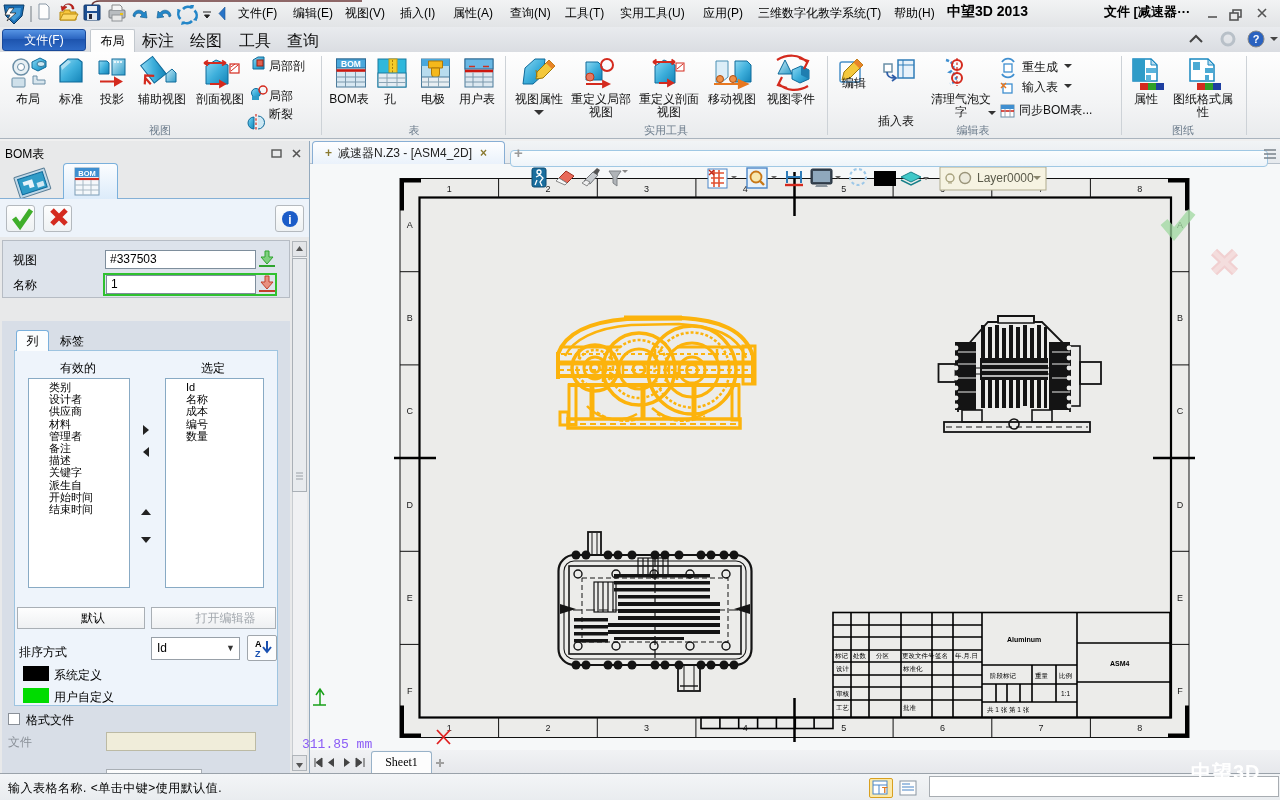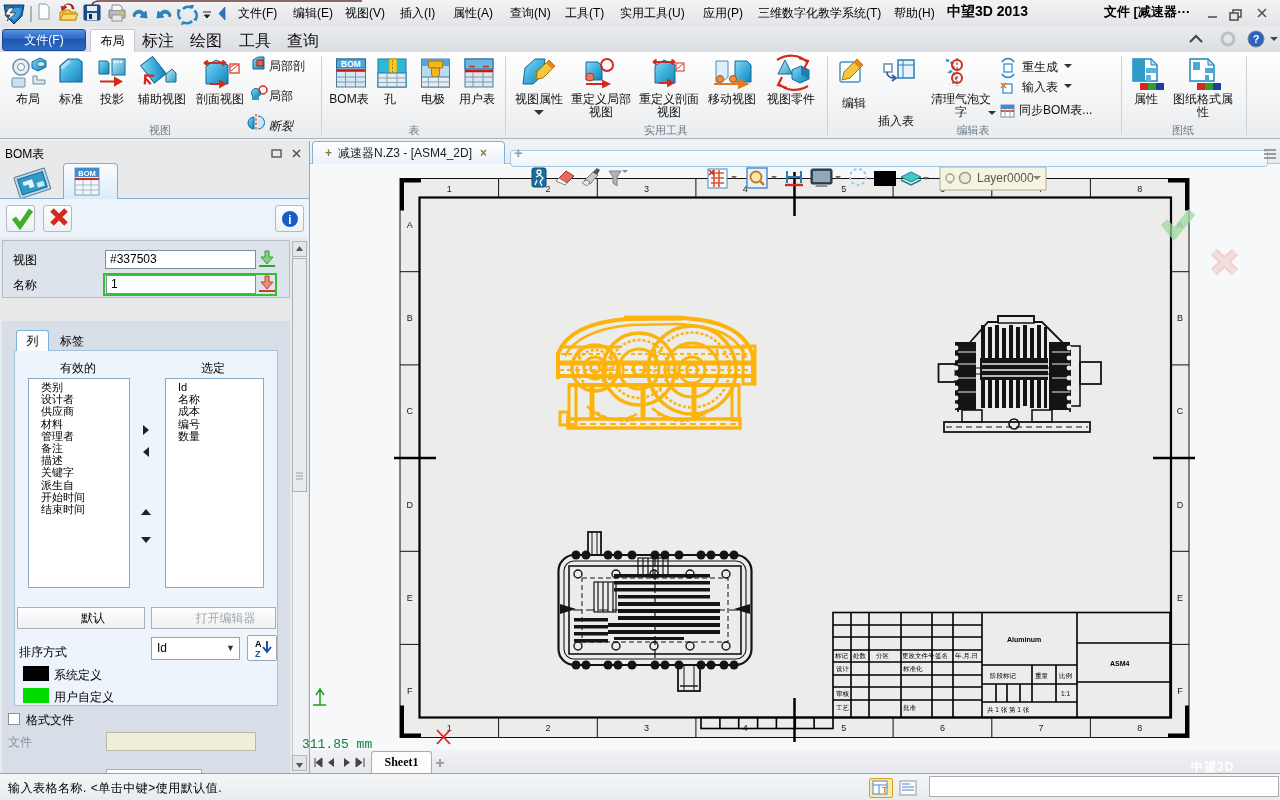--- a/index.html
+++ b/index.html
@@ -38,35 +38,35 @@
 .pbtn{top:6px;width:29px;height:27px;background:linear-gradient(#fdfefe,#eef1f3);
  border:1px solid #b4b9be;border-radius:3px;}
 #formblock{left:2px;top:99px;width:288px;height:58px;background:#dde3eb;border:1px solid #b6bcc4;}
 .finput{height:19px;background:#fff;border:1px solid #7e8e9c;font-size:12px;line-height:17px;padding-left:4px;color:#000;}
 #fmtbar{left:2px;top:161px;width:288px;height:19px;background:linear-gradient(#fafbfc,#e9edf1);
  border:1px solid #c0c6cc;font-size:12px;color:#000;}
 #sectionbg{left:2px;top:180px;width:288px;height:528px;background:#d8dee7;}
 #tabpage{left:14px;top:209px;width:264px;height:356px;background:#eef4fb;border:1px solid #9ec4e0;}
 #coltab{left:16px;top:189px;width:33px;height:21px;background:#fbfdfe;border:1px solid #7ab0dc;border-bottom:none;
  border-radius:3px 3px 0 0;font-size:12px;text-align:center;line-height:20px;}
-.plist{top:237px;height:210px;background:#fff;border:1px solid #88aac4;font-size:11px;line-height:12.2px;padding:2px 0 0 12px;color:#000;}
+.plist{top:237px;height:210px;background:#fff;border:1px solid #88aac4;font-size:11px;line-height:12.2px;padding:2px 0 0 20px;color:#000;}
 .pbtn2{top:466px;height:22px;background:linear-gradient(#fefefe,#eef0f2);border:1px solid #a9afb5;
  font-size:12px;text-align:center;line-height:20px;}
 #statusbar{left:0;top:773px;width:1280px;height:27px;
  background:linear-gradient(#f3f5f7,#e9ecef);border-top:1px solid #9aa2aa;font-size:12px;}
 
 #doctabbar{left:310px;top:141px;width:970px;height:23px;
  background:linear-gradient(#f1f4f6,#e6eaee);border-bottom:1px solid #b6c0ca;}
 #doctab{left:312px;top:141px;width:193px;height:23px;line-height:22px;white-space:nowrap;
  background:linear-gradient(#fefeff,#eaf2fb);border:1px solid #88aed4;border-bottom:none;
  border-radius:4px 4px 0 0;font-size:12px;color:#222;}
 #canvas{left:310px;top:164px;width:970px;height:586px;background:#f6f8f9;overflow:hidden;}
 #sheettabs{left:310px;top:750px;width:970px;height:23px;background:linear-gradient(#f1f2f4,#e6e8ec);}
 #s1tab{left:61px;top:1px;width:61px;height:22px;background:#fdfdfd;border:1px solid #98b2c8;border-bottom:none;
- border-radius:3px 3px 0 0;font-family:"Liberation Serif",serif;font-size:12px;font-weight:bold;text-align:center;line-height:20px;}
+ border-radius:3px 3px 0 0;font-family:"Liberation Serif",serif;font-size:12px;font-weight:normal;text-align:center;line-height:20px;}
 </style></head>
 <body>
 <div id="stage">
 
 <div id="titlebar" class="abs"></div>
 <svg id="redline" class="abs" style="left:90px;top:0;" width="280" height="6">
       <path d="M2,5 Q3,1 10,1 L272,1" stroke="#6e3a3a" stroke-width="1.6" fill="none"></path>
     </svg>
 <svg id="qat" class="abs" style="left:0;top:0;" width="240" height="27">
 
@@ -332,31 +332,31 @@
 </g>
 </svg>
 
 <div class="abs blabel" style="left:4px;top:93px;width:48px;">布局</div>
 <div class="abs blabel" style="left:47px;top:93px;width:48px;">标准</div>
 <div class="abs blabel" style="left:88px;top:93px;width:48px;">投影</div>
 <div class="abs blabel" style="left:132px;top:93px;width:60px;">辅助视图</div>
 <div class="abs blabel" style="left:190px;top:93px;width:60px;">剖面视图</div>
 <div class="abs slabel" style="left:269px;top:60px;">局部剖</div>
 <div class="abs slabel" style="left:269px;top:90px;">局部</div>
-<div class="abs slabel" style="left:269px;top:120px;font-style:italic;">断裂</div>
+<div class="abs slabel" style="left:269px;top:108px;">断裂</div>
 <div class="abs blabel" style="left:319px;top:93px;width:60px;">BOM表</div>
 <div class="abs blabel" style="left:366px;top:93px;width:48px;">孔</div>
 <div class="abs blabel" style="left:409px;top:93px;width:48px;">电极</div>
 <div class="abs blabel" style="left:447px;top:93px;width:60px;">用户表</div>
 <div class="abs blabel" style="left:509px;top:93px;width:60px;">视图属性</div>
 <div class="abs blabel" style="left:568px;top:93px;width:66px;">重定义局部<br>视图</div>
 <div class="abs blabel" style="left:636px;top:93px;width:66px;">重定义剖面<br>视图</div>
 <div class="abs blabel" style="left:702px;top:93px;width:60px;">移动视图</div>
 <div class="abs blabel" style="left:761px;top:93px;width:60px;">视图零件</div>
-<div class="abs blabel" style="left:830px;top:97px;width:48px;">编辑</div>
+<div class="abs blabel" style="left:830px;top:78px;width:48px;font-family:Liberation Mono, monospace;">编辑</div>
 <div class="abs blabel" style="left:872px;top:93px;width:48px;margin-top:22px;">插入表</div>
 <div class="abs blabel" style="left:928px;top:93px;width:66px;">清理气泡文<br>字</div>
 <div class="abs slabel" style="left:1022px;top:61px;">重生成</div>
 <div class="abs slabel" style="left:1022px;top:81px;">输入表</div>
 <div class="abs slabel" style="left:1019px;top:104px;">同步BOM表...</div>
 <div class="abs blabel" style="left:1122px;top:93px;width:48px;">属性</div>
 <div class="abs blabel" style="left:1170px;top:93px;width:66px;">图纸格式属<br>性</div>
 
 <div id="panel" class="abs">
   <div class="abs" style="left:5px;top:5px;font-size:12px;color:#000;">BOM表</div>
@@ -778,21 +778,21 @@
  <path d="M508,11 l4,4 l4,-4 z" fill="#8a8670"></path>
 </svg>
 
 <svg class="abs" style="left:1150px;top:200px;" width="100" height="90">
  <path d="M14,22 l10,12 l18,-22" stroke="#9fd89f" stroke-width="9" fill="none" opacity="0.75"></path>
  <g opacity="0.62">
  <path d="M64,52 l21,20 m0,-20 l-21,20" stroke="#efb9b9" stroke-width="9" fill="none"></path>
  <path d="M64,52 l21,20 m0,-20 l-21,20" stroke="#f3cdcd" stroke-width="4.5" fill="none"></path>
  </g>
 </svg>
-<div class="abs" style="left:302px;top:737px;font-size:13px;color:#15803d;font-family:'Liberation Mono',monospace;">311.85 mm</div>
+<div class="abs" style="left:302px;top:737px;font-size:13px;color:#8b5cf6;font-family:'Liberation Mono',monospace;">311.85 mm</div>
 
 <div id="sheettabs" class="abs"></div>
 <div id="s1tab" class="abs" style="left:371px;top:751px;">Sheet1</div>
 <svg class="abs" style="left:312px;top:756px" width="140" height="14">
  <g fill="#444">
         <path d="M3,2 v9 M10,2 l-6,4.5 l6,4.5 z" stroke="#444"></path>
         <path d="M22,2 l-6,4.5 l6,4.5 z"></path>
         <path d="M32,2 l6,4.5 l-6,4.5 z"></path>
         <path d="M44,2 l6,4.5 l-6,4.5 z M52,2 v9" stroke="#444"></path>
       </g>
@@ -806,13 +806,13 @@
 <svg class="abs" style="left:871px;top:780px" width="20" height="16">
  <rect x="2" y="1" width="14" height="13" fill="#fff" stroke="#4a86c8"></rect>
  <path d="M2,5 h14 M8,5 v9" stroke="#4a86c8"></path>
  <text x="11" y="13" font-size="9" fill="#e07820" font-weight="bold">T</text>
 </svg>
 <svg class="abs" style="left:898px;top:780px" width="22" height="17">
  <rect x="2" y="1" width="16" height="14" fill="#fdfdfd" stroke="#8a96a2"></rect>
  <path d="M4,4 h8 M4,7 h12 M4,10 h12" stroke="#4a86c8" stroke-width="1.2"></path>
 </svg>
 <div class="abs" style="left:929px;top:776px;width:350px;height:21px;background:#fff;border:1px solid #a8adb2;"></div>
-<div class="abs" style="left:1191px;top:759px;font-size:12px;font-weight:bold;color:#fff;letter-spacing:1px;z-index:5;">中望3D</div>
+<div class="abs" style="left:1191px;top:759px;font-size:20px;font-weight:bold;color:#fff;letter-spacing:1px;z-index:5;">中望3D</div>
 </div>
 </body></html>

